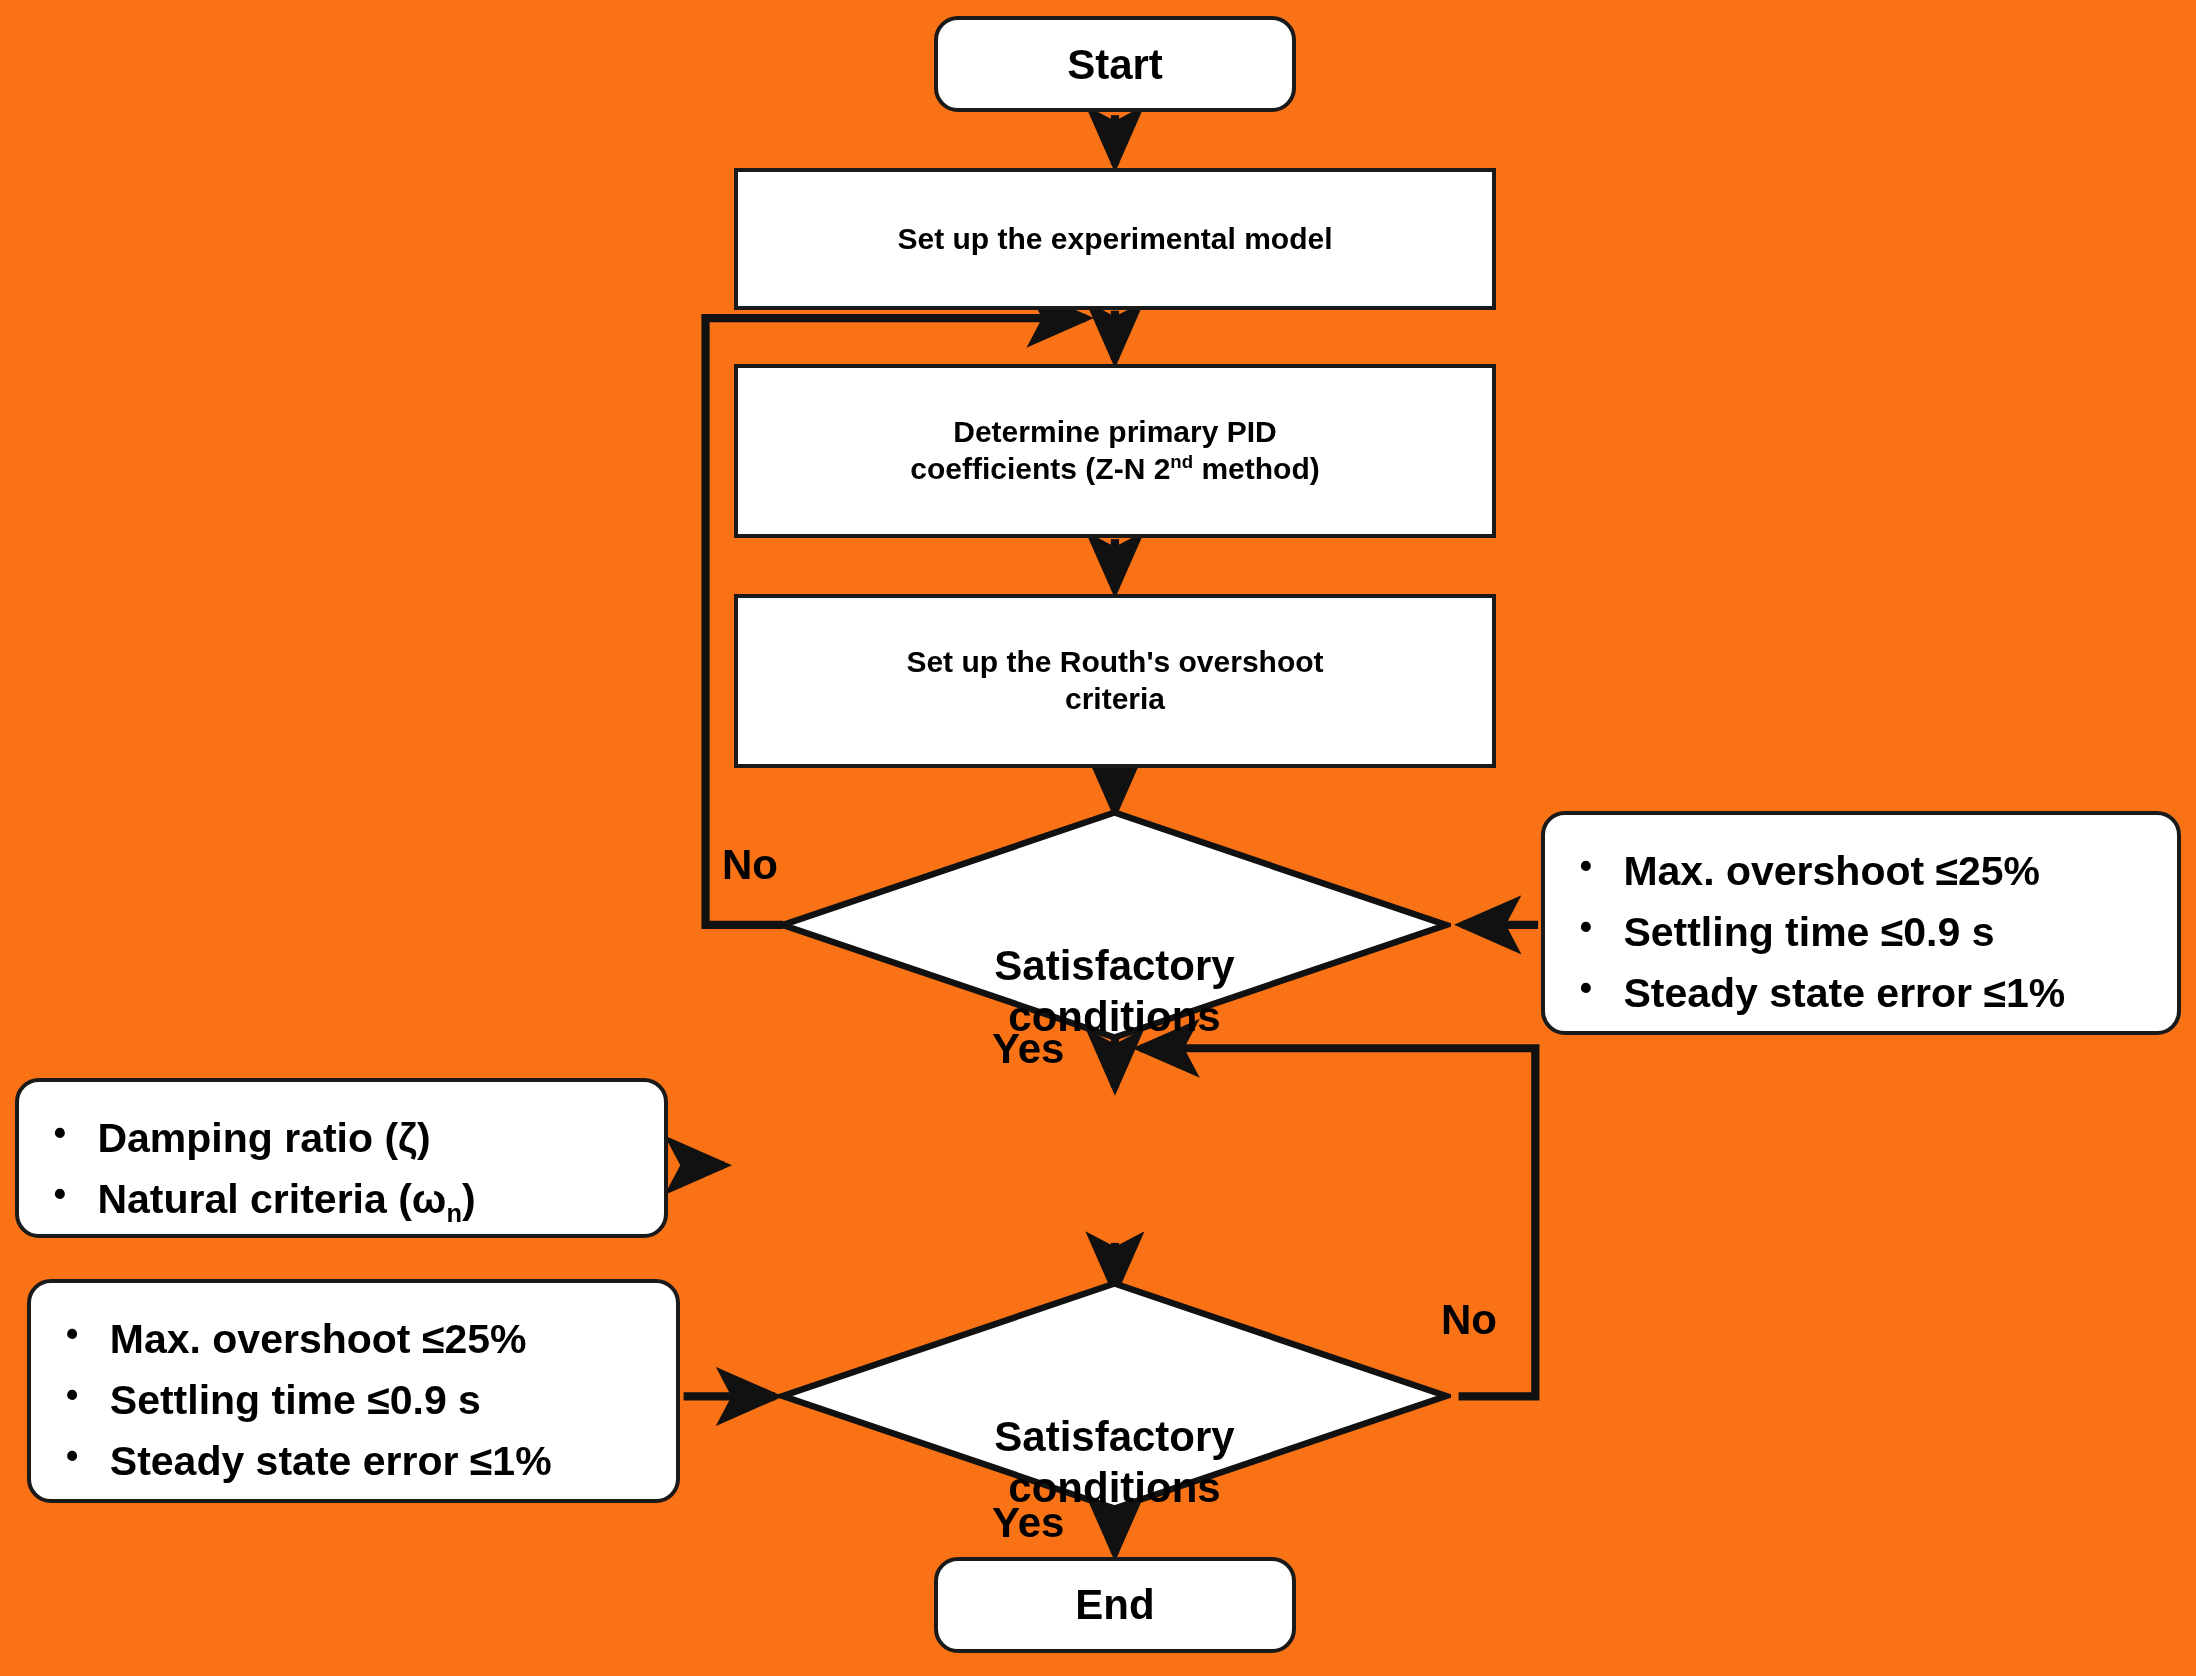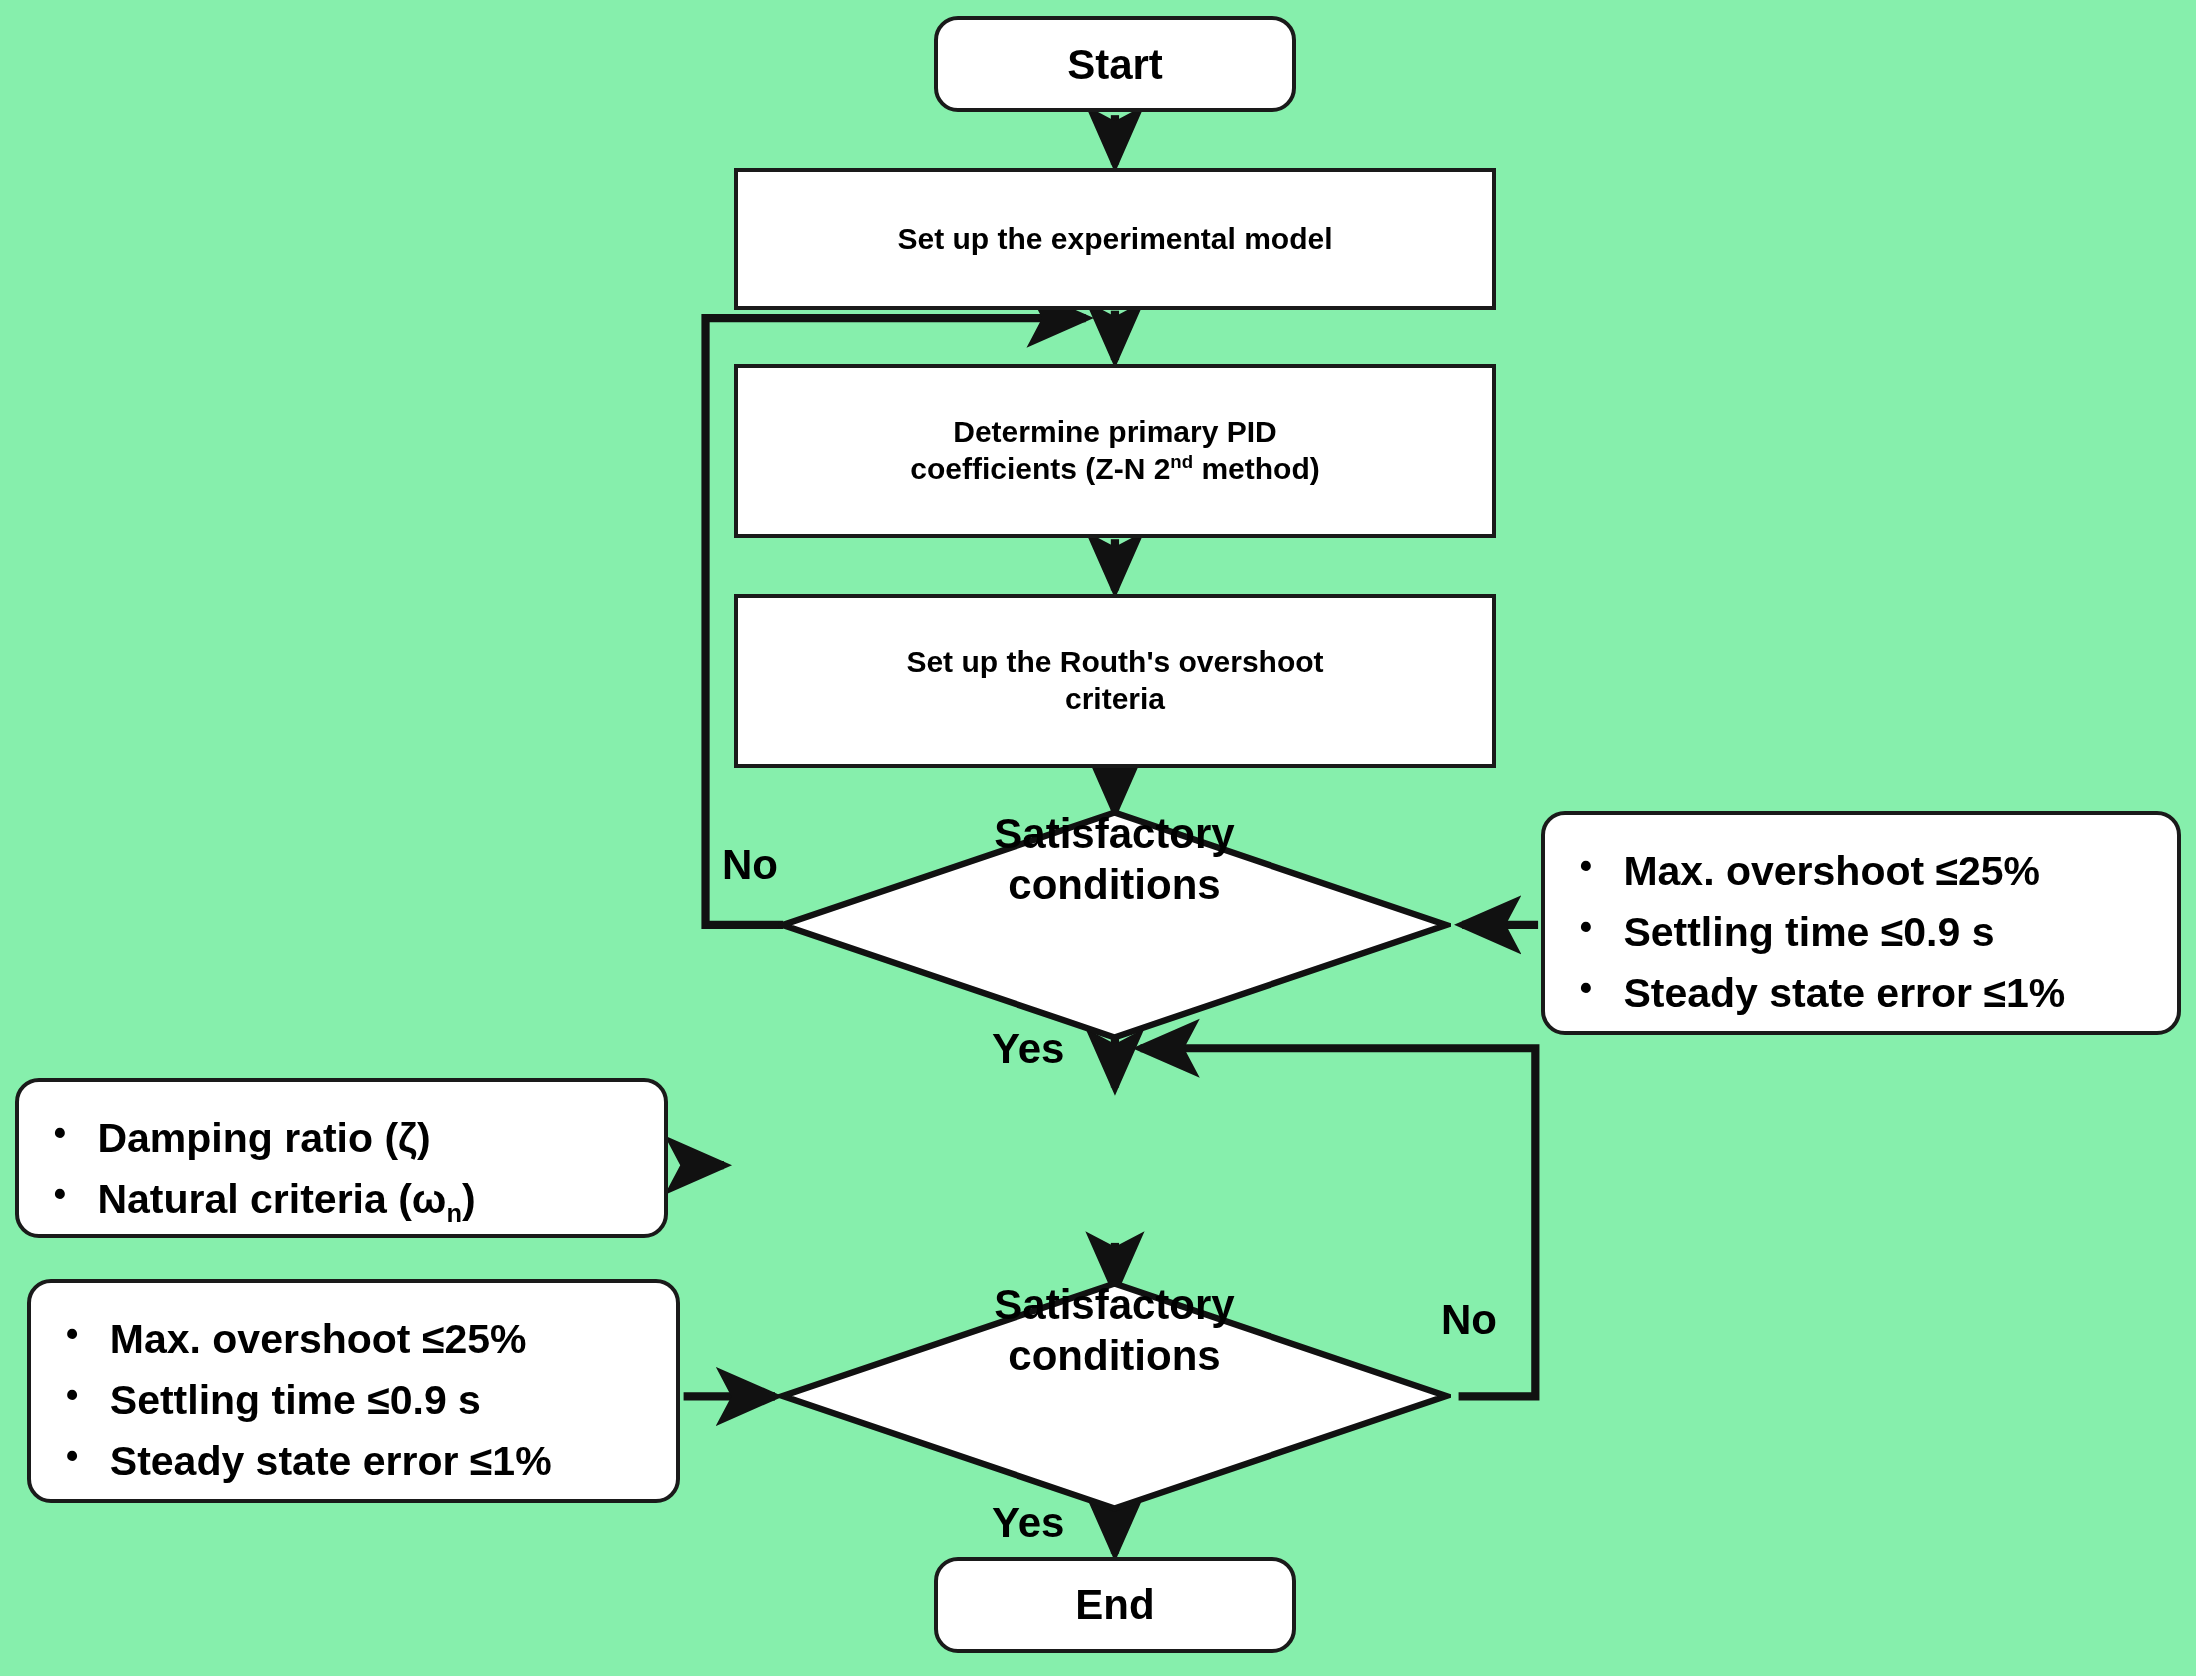--- a/index.html
+++ b/index.html
@@ -8,21 +8,21 @@
     padding: 0;
     background: #ffffff;
   }
   body {
     font-family: "Liberation Sans", sans-serif;
   }
   #canvas {
     position: relative;
     width: 2197px;
     height: 1677px;
-    background: #86efac;
+    background: #f97316;
     overflow: hidden;
   }
   #edges {
     position: absolute;
     left: 0;
     top: 0;
     width: 2197px;
     height: 1677px;
     pointer-events: none;
   }
@@ -70,21 +70,21 @@
     content: "\2022";
     position: absolute;
     left: 7.3px;
     top: -1.8px;
     font-size: 35px;
     line-height: 1.25;
   }
   .decision {
     position: absolute;
     display: flex;
-    align-items: flex-start;
+    align-items: flex-end;
     justify-content: center;
   }
   .decision .dlabel {
     position: relative;
     z-index: 3;
     font-size: 42px;
     font-weight: bold;
     text-align: center;
     line-height: 1.22;
     color: #000;

